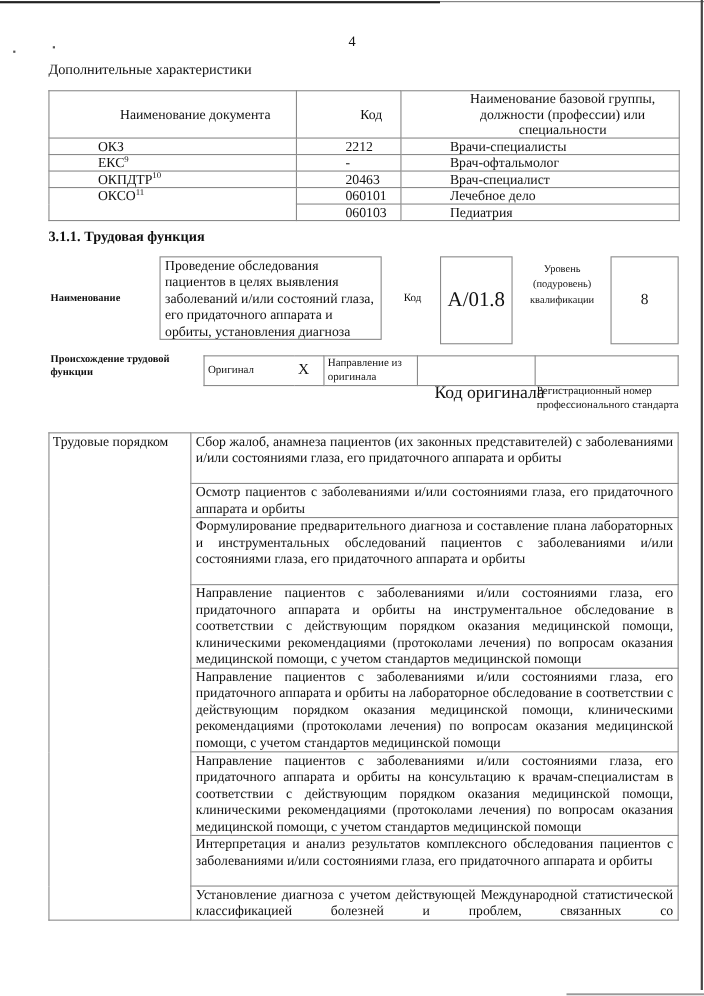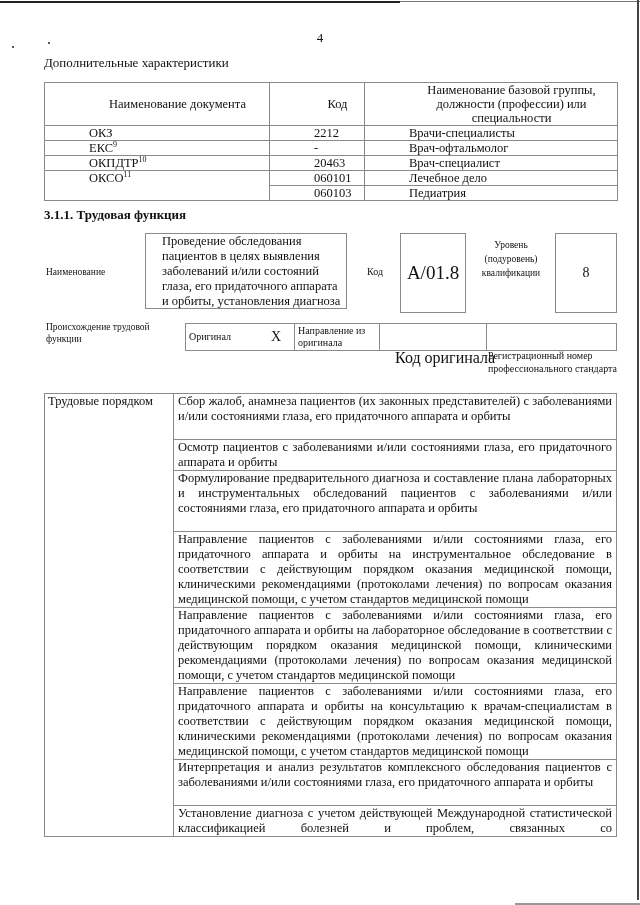--- a/index.html
+++ b/index.html
@@ -23,24 +23,24 @@
   
   .char-table { left: 44px; top: 82px; width: 574px; font-size: 12.5px; line-height: 14px; }
   .char-table td { height: 14px; padding-left: 44px; }
   .char-table .hdr td { height: 33px; vertical-align: middle; text-align: center; }
   .char-table .c1 { width: 177px; }
   .char-table .c2 { width: 47px; }
   sup { font-size: 8px; vertical-align: top; line-height: 8px; }
 
   .section-title { left: 44px; top: 207px; font-size: 13px; font-weight: bold; }
 
-  .lbl-small { font-size: 9.5px; line-height: 12px; }
+  .lbl-small { font-size: 9.5px; line-height: 12px; font-weight: bold; }
   .name-lbl { left: 46px; top: 266px; }
   .name-box { left: 145px; top: 233px; width: 202px; height: 76px; border: 1px solid #8a8a8a;
-    font-size: 12.5px; line-height: 15px; padding: 0 0 0 16px; box-sizing: border-box; }
+    font-size: 12.5px; line-height: 15px; padding: 0 0 0 4px; box-sizing: border-box; }
   .code-lbl { left: 367px; top: 266px; font-size: 10px; }
   .code-box { left: 400px; top: 233px; width: 66px; height: 80px; border: 1px solid #8a8a8a;
     display: flex; align-items: center; justify-content: center; font-size: 19px; box-sizing: border-box; }
   .level-lbl { left: 470px; top: 238px; width: 82px; text-align: center; font-size: 9.5px; line-height: 14px; }
   .level-box { left: 555px; top: 233px; width: 62px; height: 80px; border: 1px solid #8a8a8a;
     display: flex; align-items: center; justify-content: center; font-size: 14px; box-sizing: border-box; }
 
   .origin-lbl { left: 46px; top: 321px; width: 130px; }
   .origin-table { left: 185px; top: 323px; width: 432px; font-size: 10px; line-height: 12px; }
   .origin-table td { height: 26px; vertical-align: middle; }

